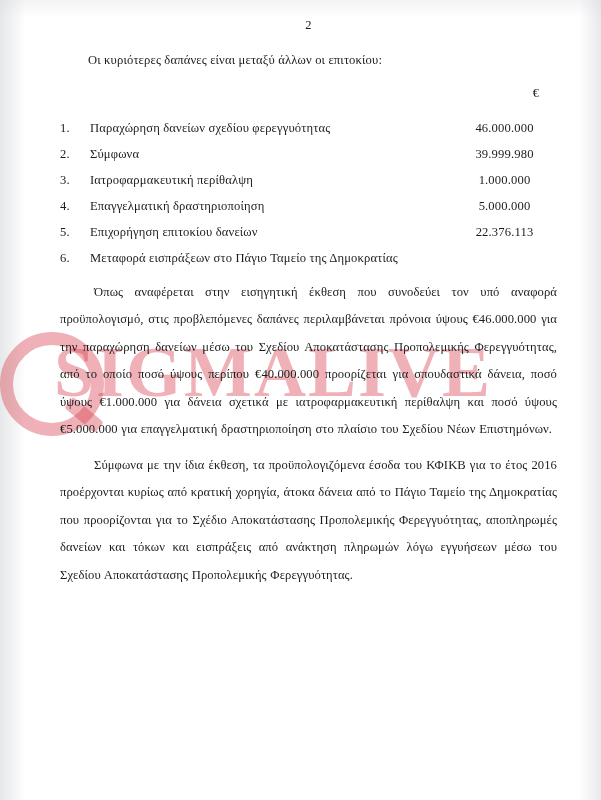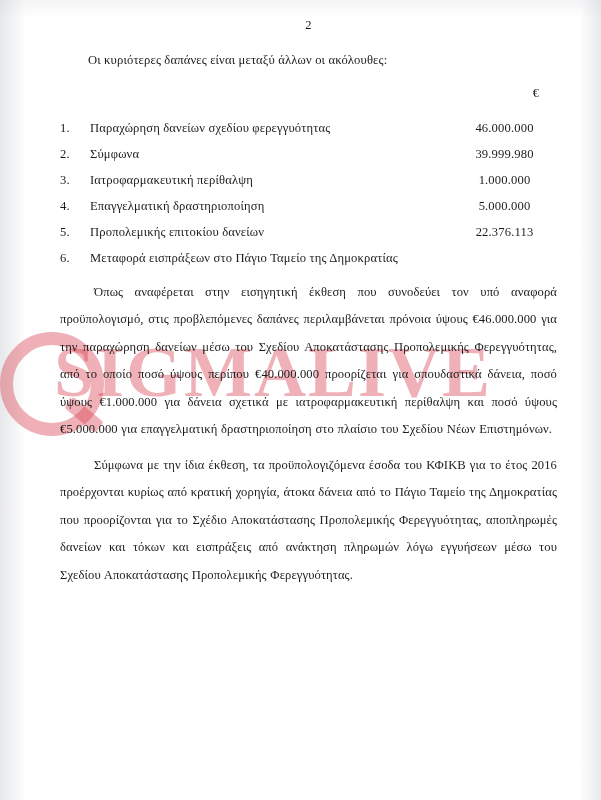--- a/index.html
+++ b/index.html
@@ -143,21 +143,21 @@
   <div class="watermark">
     <div class="wm-ring"></div>
     <div class="wm-tail"></div>
     <div class="wm-text">SIGMALIVE</div>
   </div>
 
   <div class="content">
 
     <div class="page-number">2</div>
 
-    <p class="lead">Οι κυριότερες δαπάνες είναι μεταξύ άλλων οι ακόλουθες:</p>
+    <p class="lead">Οι κυριότερες δαπάνες είναι μεταξύ άλλων οι επιτοκίου:</p>
 
     <div class="currency-row">€</div>
 
     <table class="items">
       <tbody>
         <tr>
           <td class="num">1.</td>
           <td class="label">Παραχώρηση δανείων σχεδίου φερεγγυότητας</td>
           <td class="amount">46.000.000</td>
         </tr>
@@ -171,21 +171,21 @@
           <td class="label">Ιατροφαρμακευτική περίθαλψη</td>
           <td class="amount">1.000.000</td>
         </tr>
         <tr>
           <td class="num">4.</td>
           <td class="label">Επαγγελματική δραστηριοποίηση</td>
           <td class="amount">5.000.000</td>
         </tr>
         <tr>
           <td class="num">5.</td>
-          <td class="label">Προπολεμικής επιτοκίου δανείων</td>
+          <td class="label">Επιχορήγηση επιτοκίου δανείων</td>
           <td class="amount">22.376.113</td>
         </tr>
         <tr>
           <td class="num">6.</td>
           <td class="label">Μεταφορά εισπράξεων στο Πάγιο Ταμείο της Δημοκρατίας</td>
           <td class="amount"></td>
         </tr>
       </tbody>
     </table>
 

